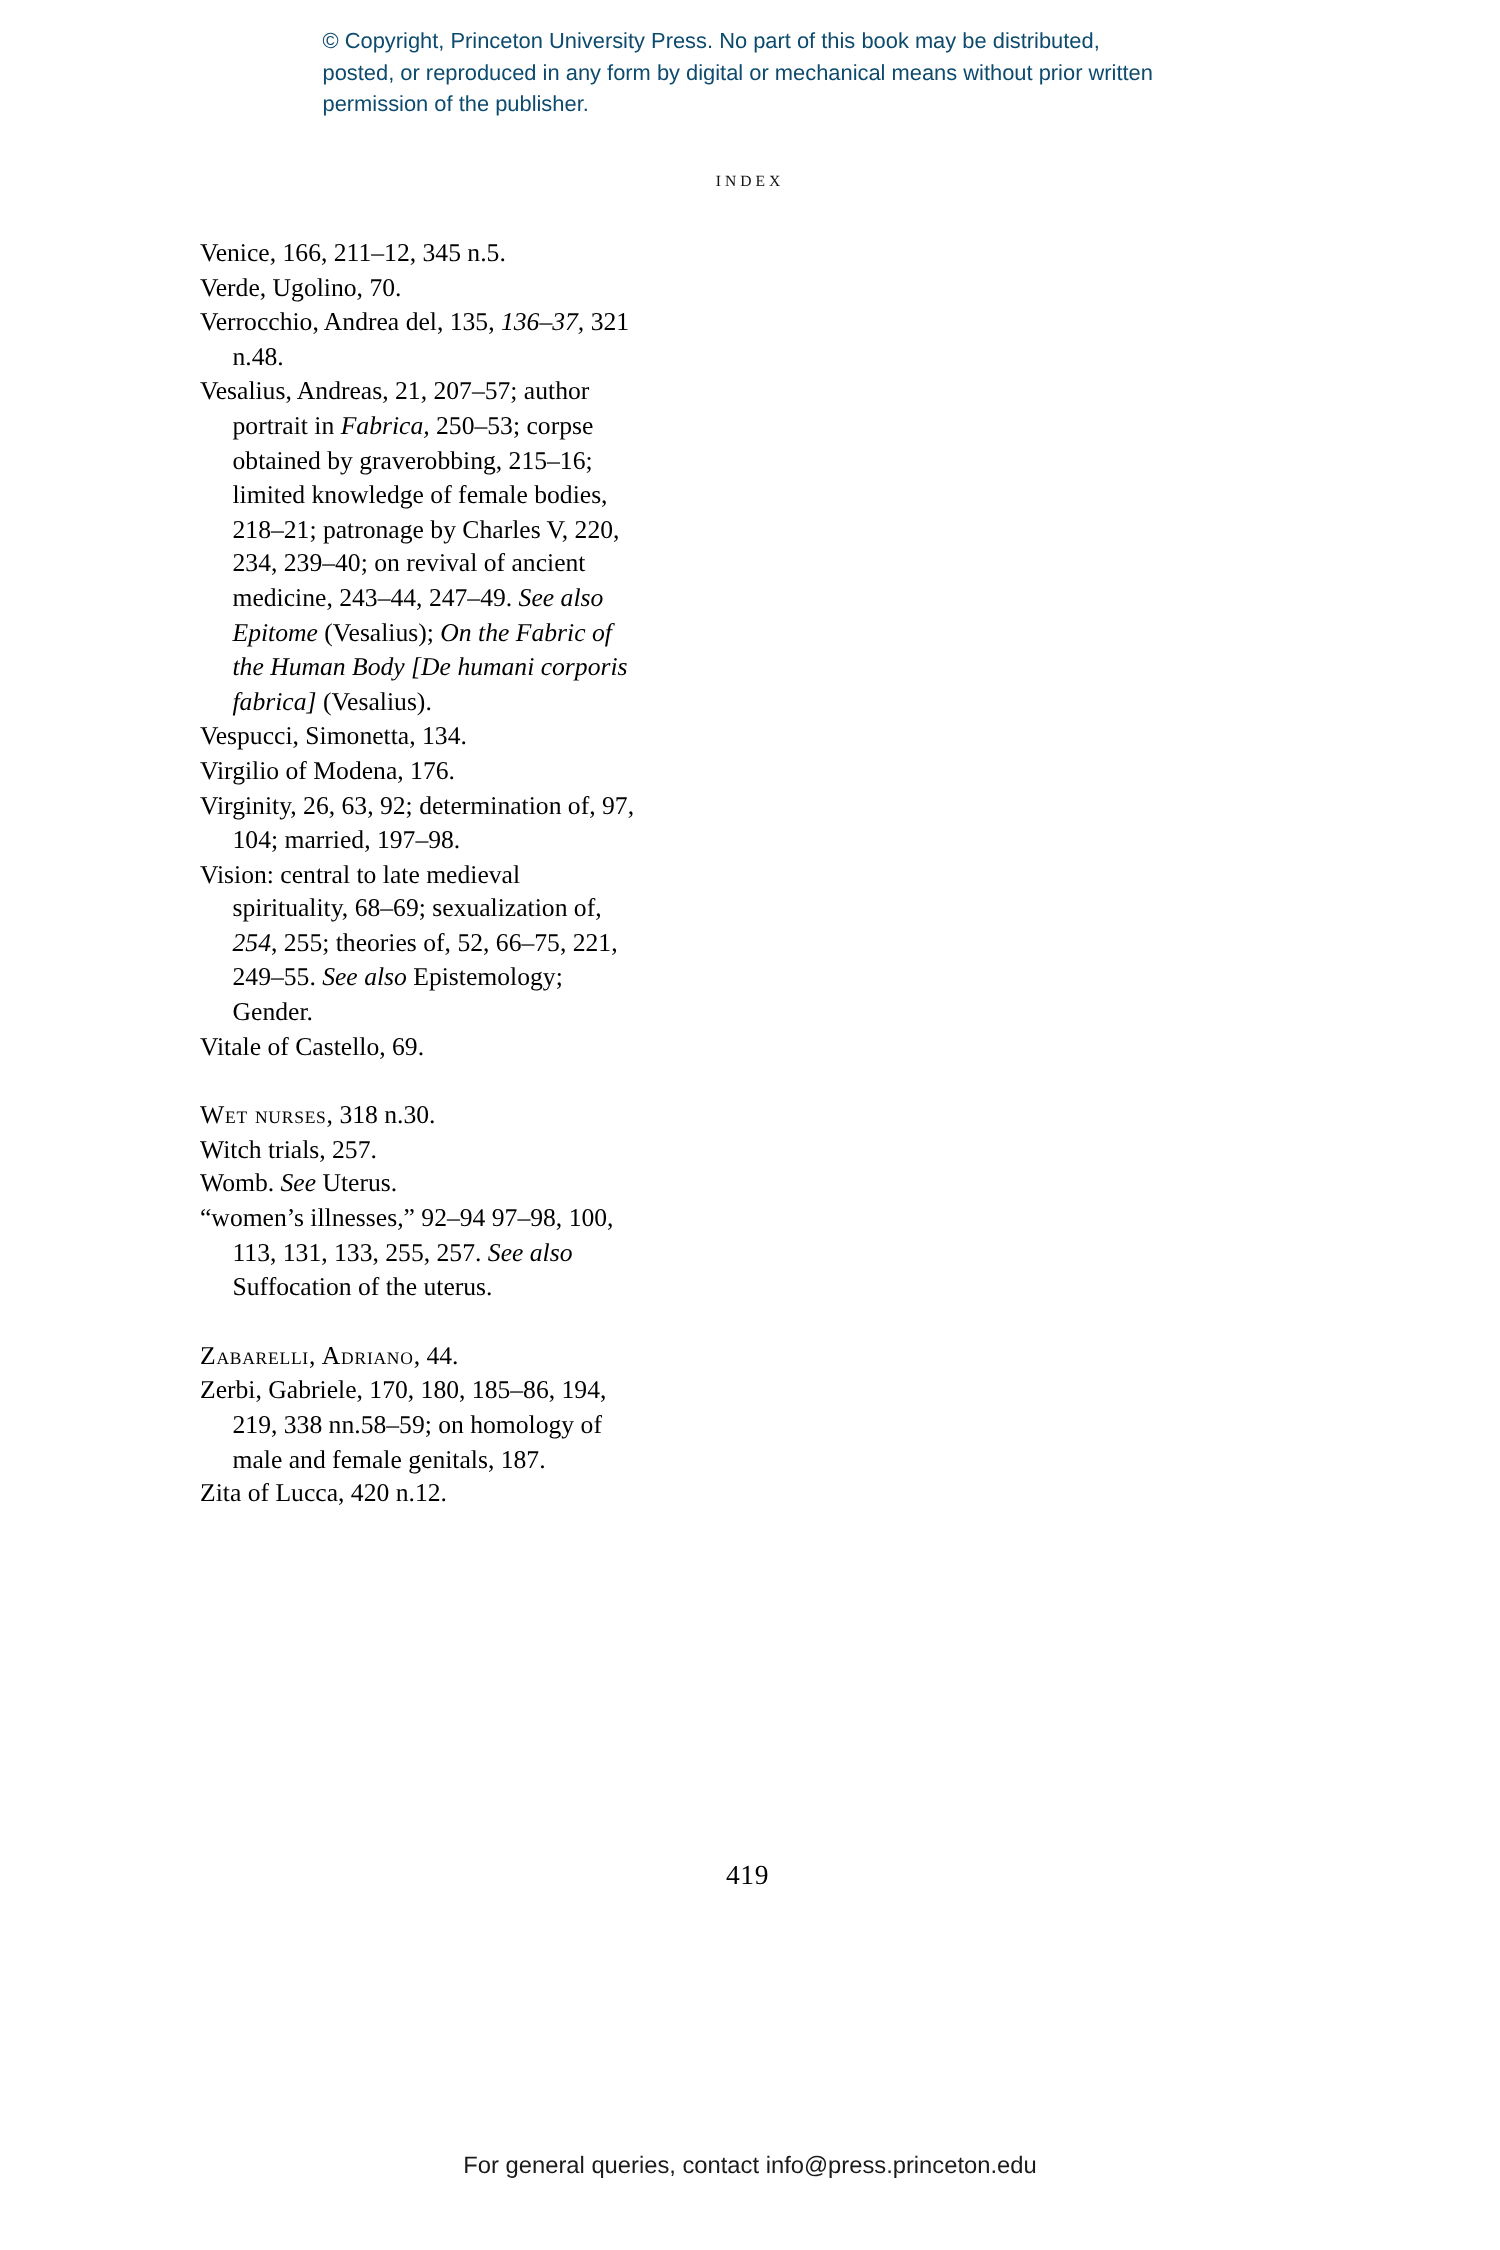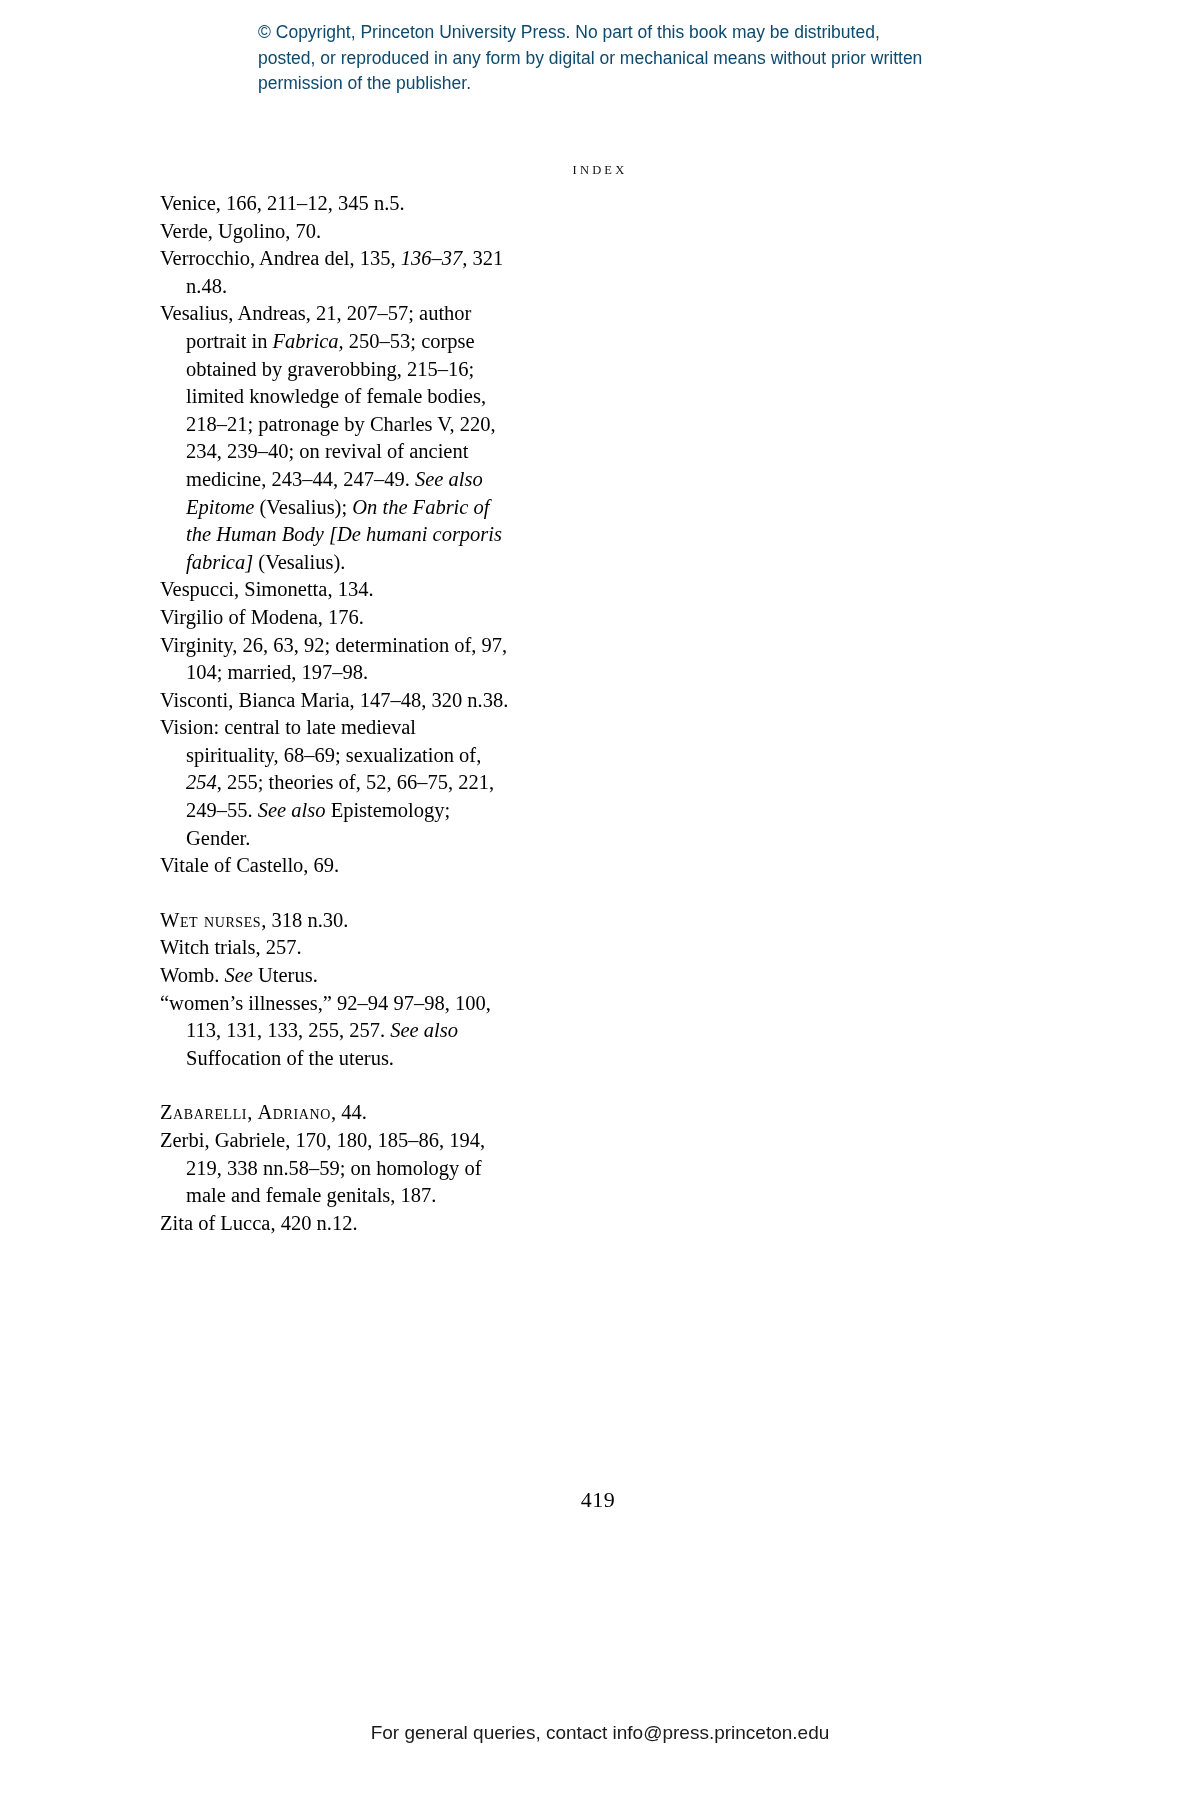--- a/index.html
+++ b/index.html
@@ -32,21 +32,20 @@
   .running-head {
     position: absolute;
     left: 0;
     right: 0;
     top: 138px;
     text-align: center;
     font-family: "Liberation Serif", serif;
     font-size: 12.5px;
     letter-spacing: 3.2px;
     color: #111111;
-    margin-top: 25px;
   }
   .index-col {
     position: absolute;
     left: 160px;
     top: 190px;
     width: 350px;
     font-size: 20.5px;
     line-height: 27.6px;
   }
   .entry {
@@ -102,21 +101,20 @@
     <p class="entry">Verrocchio, Andrea del, 135, <span class="it">136–37,</span> 321 n.48.</p>
 
     <p class="entry">Vesalius, Andreas, 21, 207–57; author portrait in <span class="it">Fabrica,</span> 250–53; corpse obtained by graverobbing, 215–16; limited knowledge of female bodies, 218–21; patronage by Charles V, 220, 234, 239–40; on revival of ancient medicine, 243–44, 247–49. <span class="it">See also Epitome</span> (Vesalius); <span class="it">On the Fabric of the Human Body [De humani corporis fabrica]</span> (Vesalius).</p>
 
     <p class="entry">Vespucci, Simonetta, 134.</p>
 
     <p class="entry">Virgilio of Modena, 176.</p>
 
     <p class="entry">Virginity, 26, 63, 92; determination of, 97, 104; married, 197–98.</p>
 
-    <p class="entry">Visconti, Bianca Maria, 147–48, 320 n.38.</p>
 
     <p class="entry">Vision: central to late medieval spirituality, 68–69; sexualization of, <span class="it">254</span>, 255; theories of, 52, 66–75, 221, 249–55. <span class="it">See also</span> Epistemology; Gender.</p>
 
     <p class="entry">Vitale of Castello, 69.</p>
 
     <p class="entry blockgap"><span class="sc">Wet nurses</span>, 318 n.30.</p>
 
     <p class="entry">Witch trials, 257.</p>
 
     <p class="entry">Womb. <span class="it">See</span> Uterus.</p>

